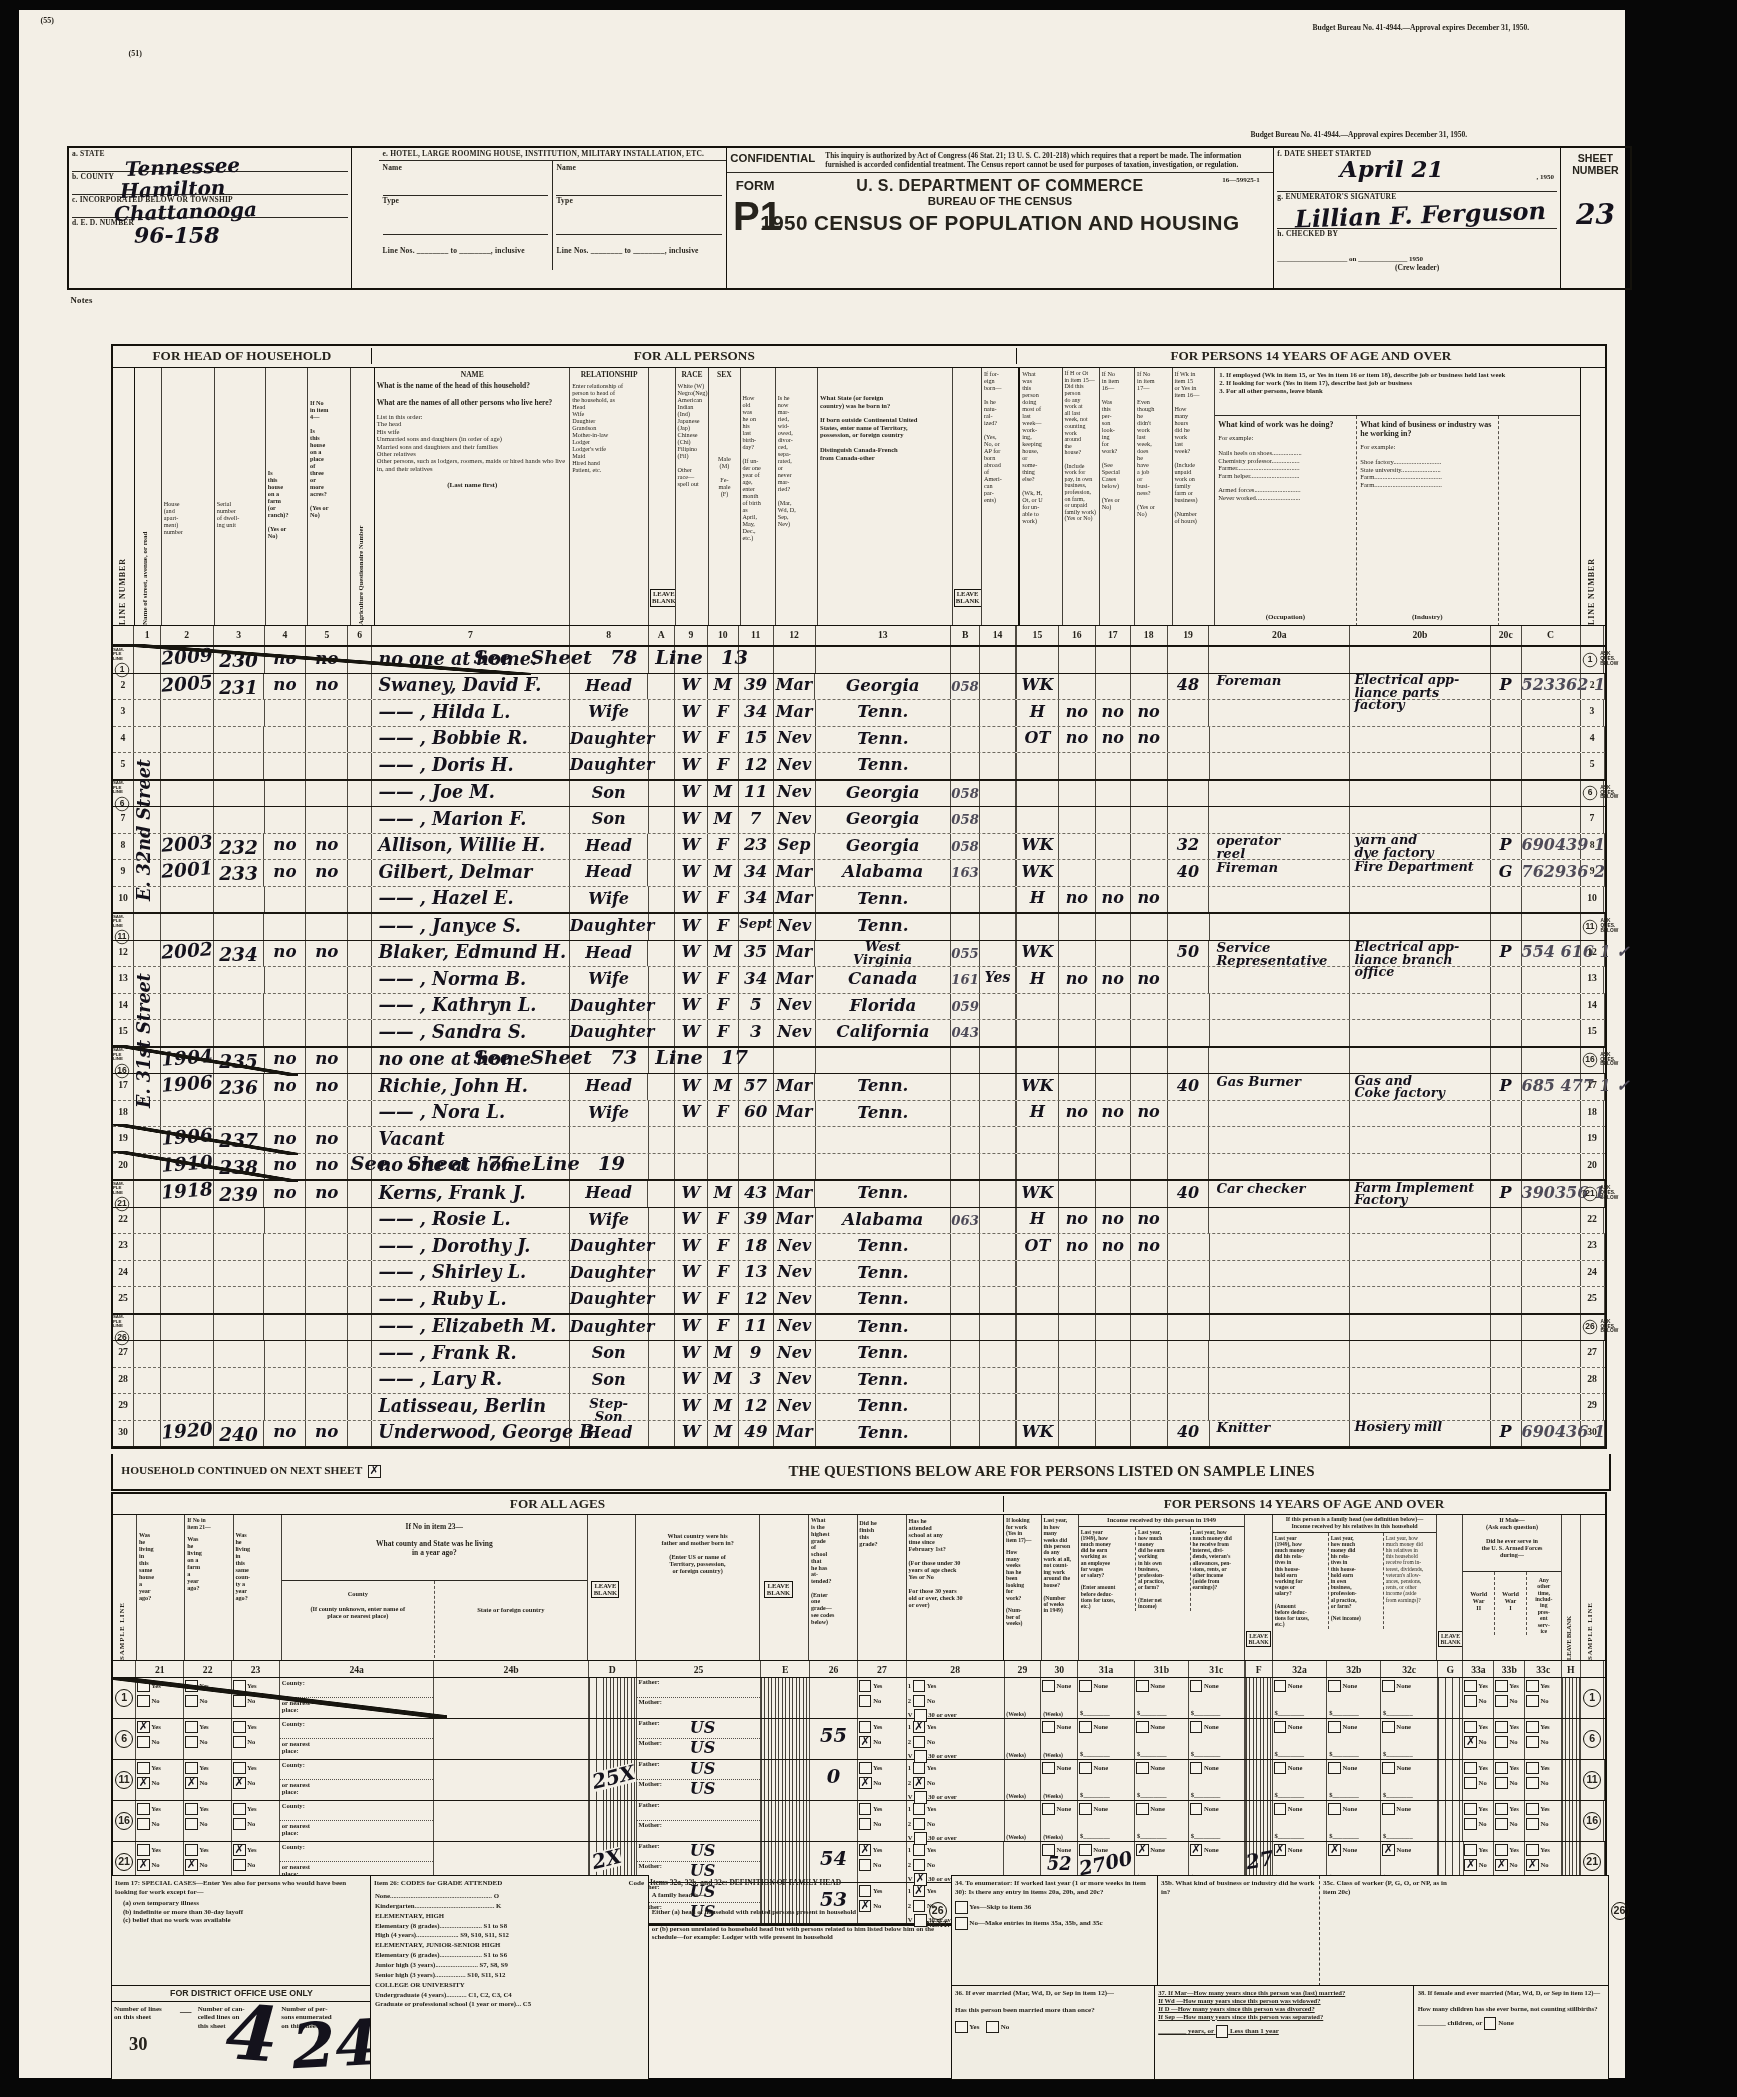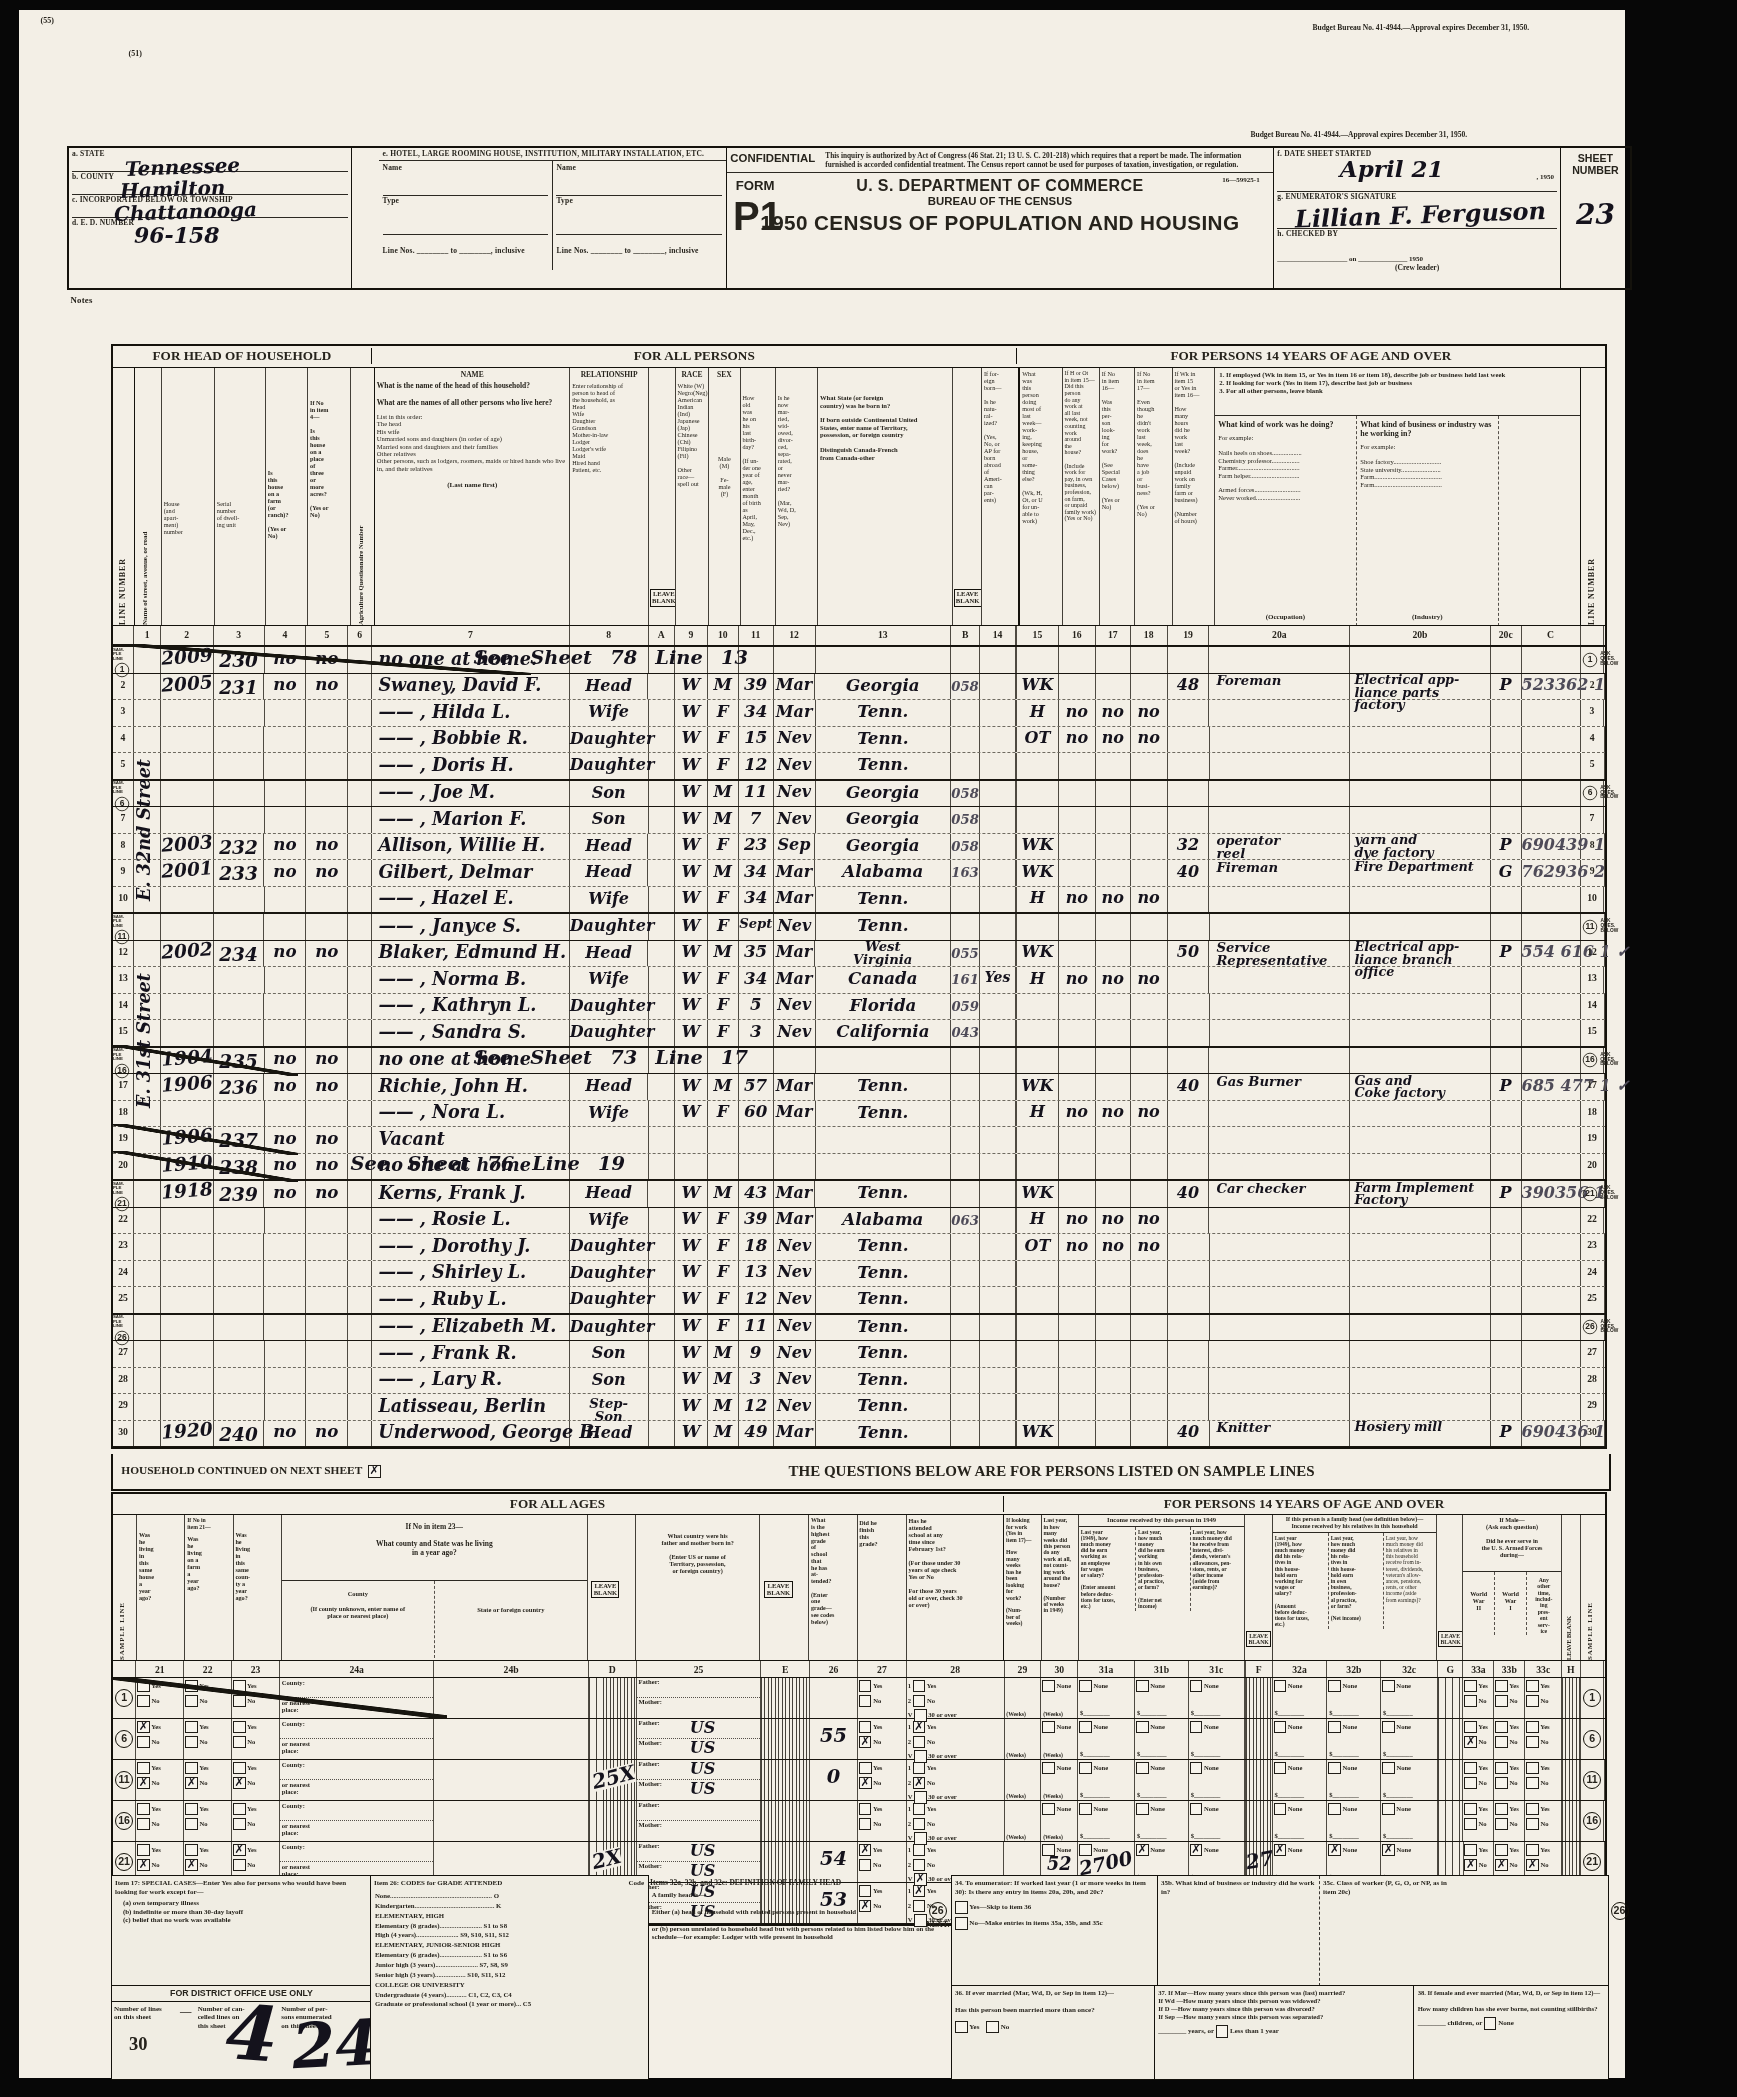--- a/index.html
+++ b/index.html
@@ -2992,21 +2992,21 @@
           <div class="b pre">35c.  Class of worker (P, G, O, or NP, as in item 20c)</div>
         </div>
   </div>
   <div class="ftbox" style="left:932px;top:1975px;width:656px;height:93px;display:flex;">
     <div style="width:198px;border-right:1.3px solid #14120c;padding:3.5px;position:relative;">
       <div class="b pre">36.  If ever married (Mar, Wd, D, or Sep in item 12)—
 
 Has this person been married more than once?</div>
       <div style="margin-top:6.2px;"><span class="cb"></span> <span class="b">Yes</span>&nbsp;&nbsp;&nbsp;&nbsp;<span class="cb"></span> <span class="b">No</span></div>
     </div>
-    <div style="width:255px;border-right:1.3px solid #14120c;padding:3.5px;">
+    <div style="width:255px;border-right:1.3px solid #14120c;padding:3.5px;text-decoration:underline;">
       <div class="b pre" style="font-size:6.6px;">37.  If Mar—How many years since this person was (last) married?
 If Wd —How many years since this person was widowed?
 If D   —How many years since this person was divorced?
 If Sep —How many years since this person was separated?</div>
       <div style="margin-top:4.4px;" class="b">________ <span>years, or</span> <span class="cb"></span> <span>Less than 1 year</span></div>
     </div>
     <div style="width:189px;padding:3.5px;">
       <div class="b pre" style="font-size:6.6px;">38.  If female and ever married (Mar, Wd, D, or Sep in item 12)—
 
 How many children has she ever borne, not counting stillbirths?</div>

